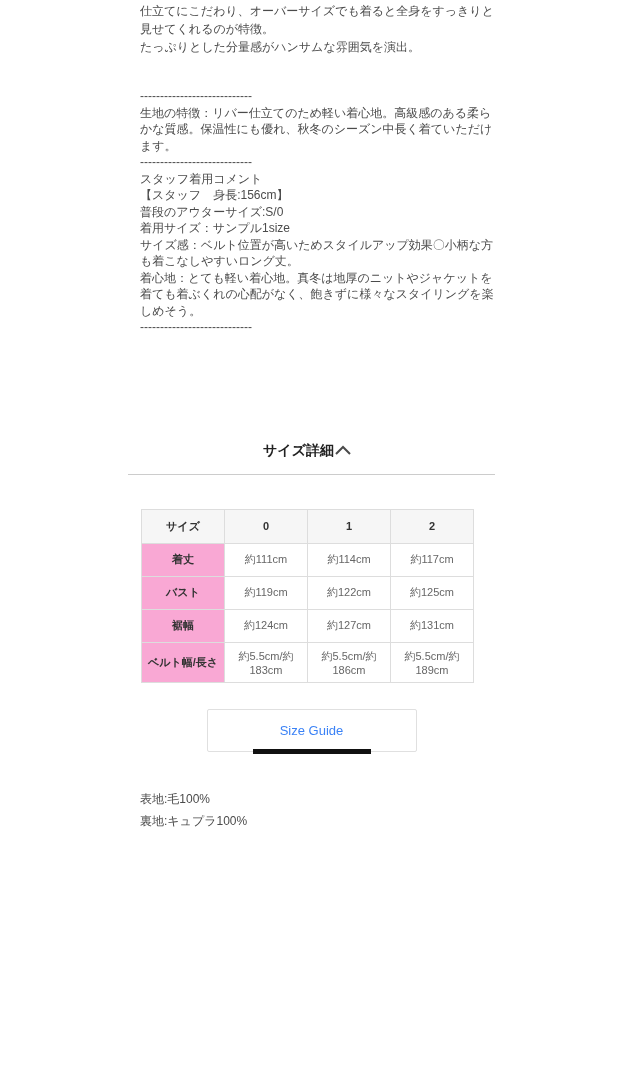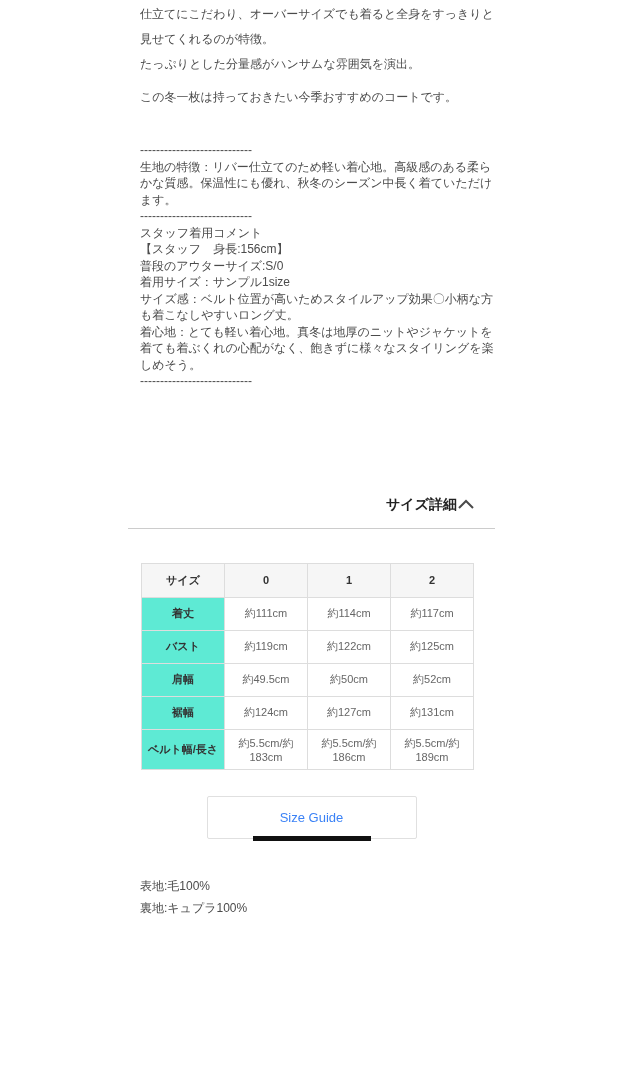--- a/index.html
+++ b/index.html
@@ -22,38 +22,38 @@
   }
 
   
   .desc {
     padding-left: 12px;
     font-size: 12px;
     color: #4b4b4b;
   }
   .desc p.intro {
     white-space: pre-line;
-    line-height: 25px;
+    line-height: 18px;
     margin: 0 0 8px 0;
   }
   .desc p.intro:first-child { margin-top: 0; }
   .desc .details {
     white-space: pre-line;
     line-height: 16.5px;
     margin-top: 32px;
     color: #4b4b4b;
   }
 
   
   section.collapsible { display: block; }
   .sec-size { margin-top: 104px; }
   .sec-material { margin-top: 36px; }
   .sec-header {
     display: flex;
-    justify-content: flex-end;
+    justify-content: center;
     align-items: center;
     padding: 0 20px 14px 12px;
     border-bottom: 1px solid #cccccc;
     cursor: pointer;
   }
   .sec-header h2 {
     font-size: 14px;
     font-weight: bold;
     color: #222222;
     line-height: 20px;
@@ -75,21 +75,21 @@
     padding: 2px 3px;
   }
   .size-table col { width: 83px; }
   .size-table thead th {
     height: 34px;
     background: #f6f6f6;
     font-weight: bold;
     color: #333333;
   }
   .size-table td.rowlabel {
-    background: #5eead4;
+    background: #f9a8d4;
     font-weight: bold;
     color: #333333;
   }
   .size-table tbody tr { height: 33px; }
   .size-table tbody tr.tall { height: 40px; }
   .size-table td.val { color: #666666; }
 
   
   .size-guide {
     display: block;
@@ -129,21 +129,20 @@
 </head>
 <body>
 
 <div class="page">
   <div class="content">
 
     <div class="desc">
       <p class="intro">仕立てにこだわり、オーバーサイズでも着ると全身をすっきりと
 見せてくれるのが特徴。
 たっぷりとした分量感がハンサムな雰囲気を演出。</p>
-      <p class="intro">この冬一枚は持っておきたい今季おすすめのコートです。</p>
       <div class="details">----------------------------
 生地の特徴：リバー仕立てのため軽い着心地。高級感のある柔ら
 かな質感。保温性にも優れ、秋冬のシーズン中長く着ていただけ
 ます。
 ----------------------------
 スタッフ着用コメント
 【スタッフ　身長:156cm】
 普段のアウターサイズ:S/0
 着用サイズ：サンプル1size
 サイズ感：ベルト位置が高いためスタイルアップ効果〇小柄な方
@@ -186,26 +185,20 @@
             <td class="val">約114cm</td>
             <td class="val">約117cm</td>
           </tr>
           <tr>
             <td class="rowlabel">バスト</td>
             <td class="val">約119cm</td>
             <td class="val">約122cm</td>
             <td class="val">約125cm</td>
           </tr>
           <tr>
-            <td class="rowlabel">肩幅</td>
-            <td class="val">約49.5cm</td>
-            <td class="val">約50cm</td>
-            <td class="val">約52cm</td>
-          </tr>
-          <tr>
             <td class="rowlabel">裾幅</td>
             <td class="val">約124cm</td>
             <td class="val">約127cm</td>
             <td class="val">約131cm</td>
           </tr>
           <tr class="tall">
             <td class="rowlabel">ベルト幅/長さ</td>
             <td class="val">約5.5cm/約183cm</td>
             <td class="val">約5.5cm/約186cm</td>
             <td class="val">約5.5cm/約189cm</td>

